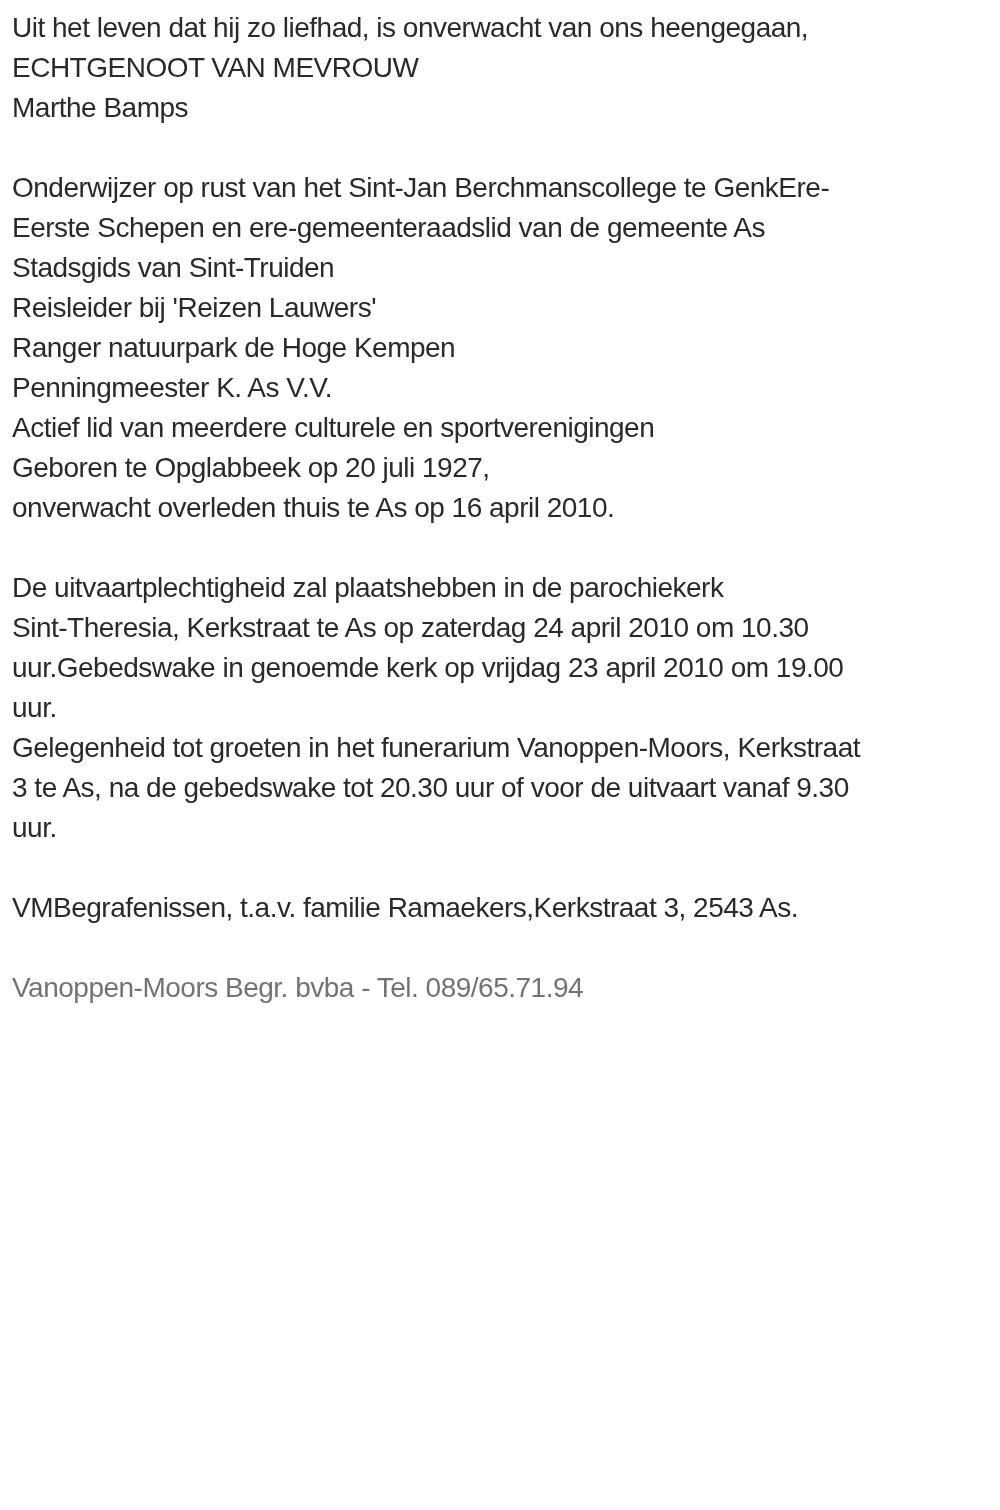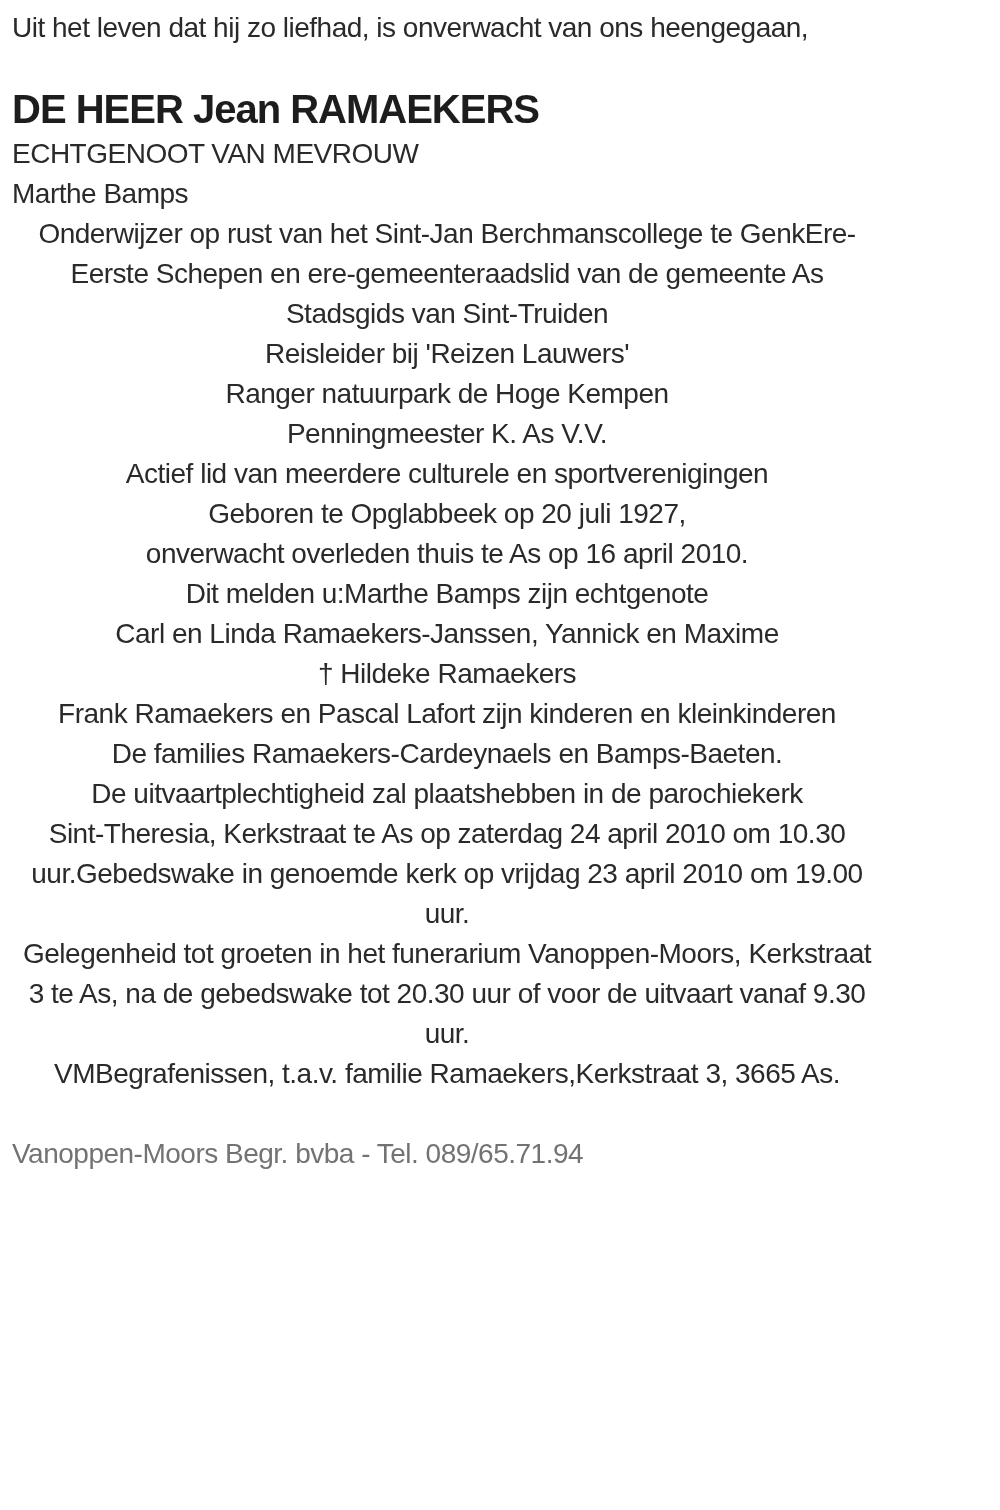--- a/index.html
+++ b/index.html
@@ -21,21 +21,21 @@
   .line, .lines {
     font-size: 28px;
     line-height: 40px;
     letter-spacing: -0.5px;
     margin: 0;
   }
   .lines {
     white-space: pre-line;
   }
   .para-gap {
-    text-align: center;
+    margin-top: 40px;
   }
   h1.deceased-title {
     font-size: 40px;
     line-height: 50px;
     font-weight: bold;
     letter-spacing: -1px;
     margin: 36px 0 0 0;
     color: #1d1d1d;
   }
   .footer-line {
@@ -43,47 +43,41 @@
     margin-top: 40px;
   }
 </style>
 </head>
 <body>
 
 <div class="page">
 
   <p class="line">Uit het leven dat hij zo liefhad, is onverwacht van ons heengegaan,</p>
 
-  <h1 class="deceased-title">DE HEER Jean RAMAEKERS</h1>
 
   <p class="lines">ECHTGENOOT VAN MEVROUW
 Marthe Bamps</p>
 
   <p class="lines para-gap">Onderwijzer op rust van het Sint-Jan Berchmanscollege te GenkEre-
 Eerste Schepen en ere-gemeenteraadslid van de gemeente As
 Stadsgids van Sint-Truiden
 Reisleider bij 'Reizen Lauwers'
 Ranger natuurpark de Hoge Kempen
 Penningmeester K. As V.V.
 Actief lid van meerdere culturele en sportverenigingen
 Geboren te Opglabbeek op 20 juli 1927,
 onverwacht overleden thuis te As op 16 april 2010.</p>
 
-  <p class="lines para-gap">Dit melden u:Marthe Bamps zijn echtgenote
-Carl en Linda Ramaekers-Janssen, Yannick en Maxime
-† Hildeke Ramaekers
-Frank Ramaekers en Pascal Lafort zijn kinderen en kleinkinderen
-De families Ramaekers-Cardeynaels en Bamps-Baeten.</p>
 
   <p class="lines para-gap">De uitvaartplechtigheid zal plaatshebben in de parochiekerk
 Sint-Theresia, Kerkstraat te As op zaterdag 24 april 2010 om 10.30
 uur.Gebedswake in genoemde kerk op vrijdag 23 april 2010 om 19.00 uur.
 Gelegenheid tot groeten in het funerarium Vanoppen-Moors, Kerkstraat
 3 te As, na de gebedswake tot 20.30 uur of voor de uitvaart vanaf 9.30
 uur.</p>
 
 
-  <p class="line para-gap">VMBegrafenissen, t.a.v. familie Ramaekers,Kerkstraat 3, 3665 As.</p>
+  <p class="line para-gap">VMBegrafenissen, t.a.v. familie Ramaekers,Kerkstraat 3, 2543 As.</p>
 
 
   <p class="line footer-line">Vanoppen-Moors Begr. bvba - Tel. 089/65.71.94</p>
 
 </div>
 
 </body></html>

